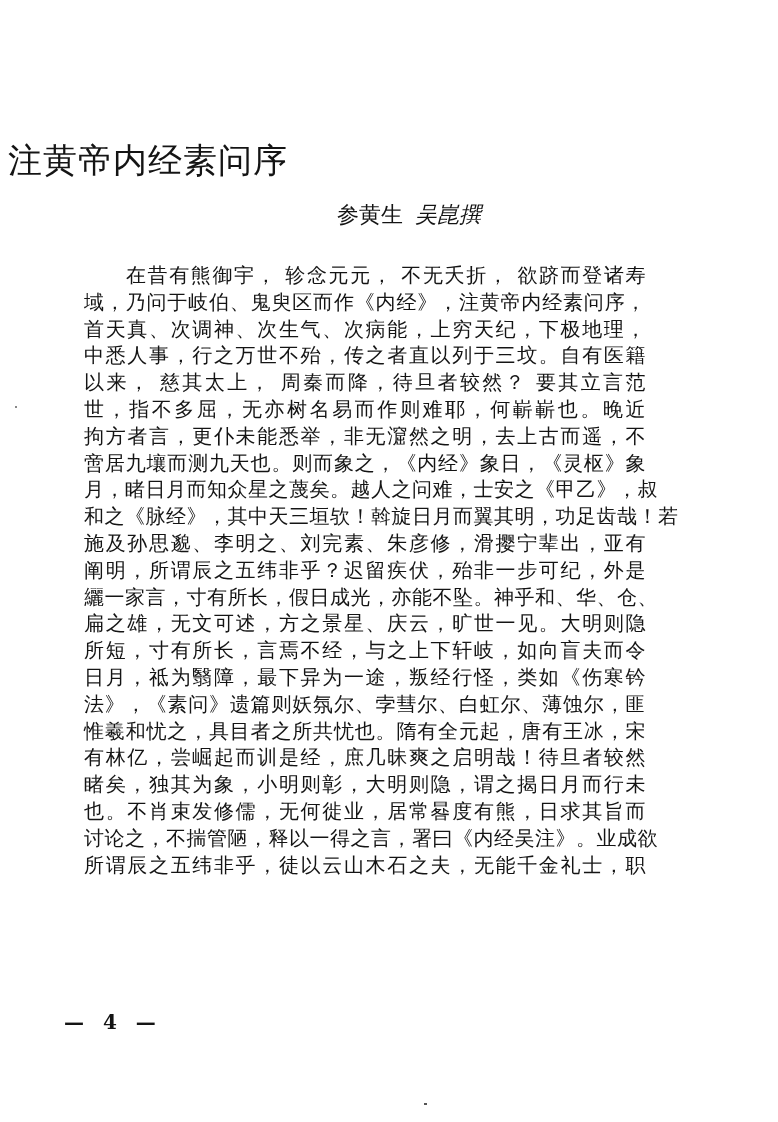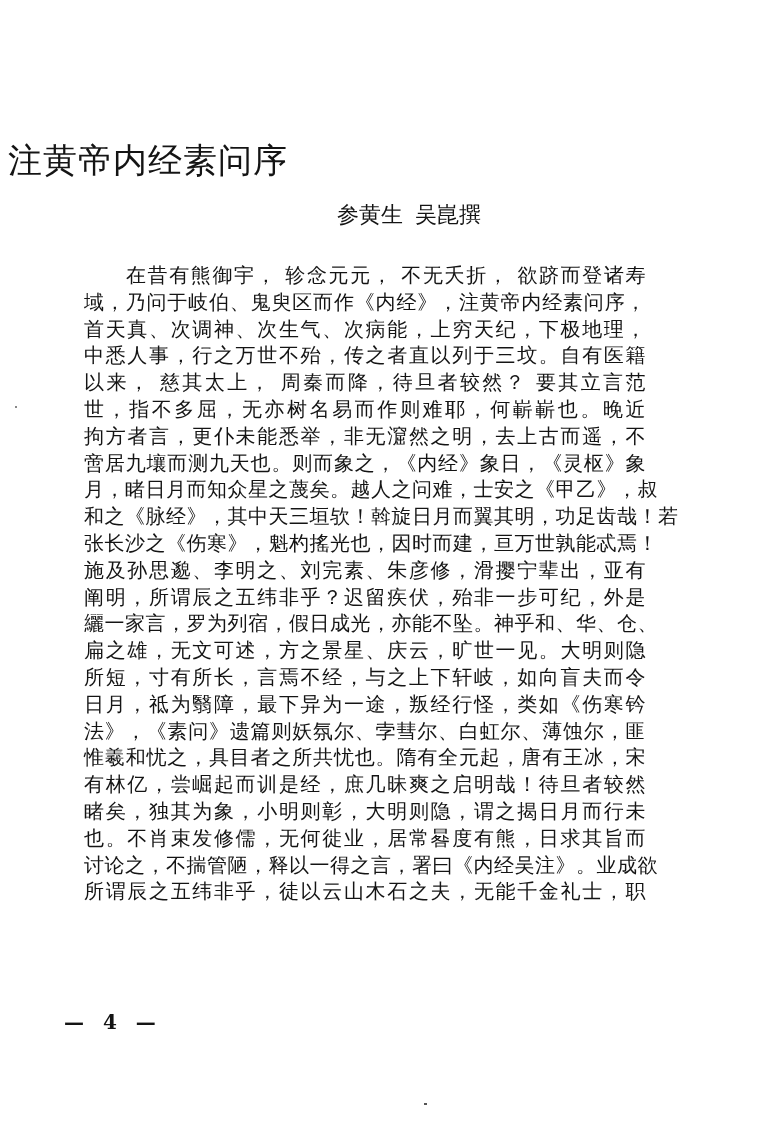--- a/index.html
+++ b/index.html
@@ -36,20 +36,21 @@
       position: absolute;
       left: 0; right: 0;
       top: 200px;
       text-align: center;
       font-size: 22px;
       line-height: 30px;
       padding-left: 40px;
     }
     .byline .author {
       margin-left: 12px;
+      font-style: italic;
     }
     .body-text {
       position: absolute;
       left: 84px;
       top: 262px;
       width: 562px;
       margin: 0;
     }
     .line {
       display: block;
@@ -94,24 +95,23 @@
     <span class="line indent">在昔有熊御宇， 轸念元元， 不无夭折， 欲跻而登诸寿</span>
     <span class="line">域，乃问于岐伯、鬼臾区而作《内经》，注黄帝内经素问序，</span>
     <span class="line">首天真、次调神、次生气、次病能，上穷天纪，下极地理，</span>
     <span class="line">中悉人事，行之万世不殆，传之者直以列于三坟。自有医籍</span>
     <span class="line">以来， 慈其太上， 周秦而降，待旦者较然？ 要其立言范</span>
     <span class="line">世，指不多屈，无亦树名易而作则难耶，何嶄嶄也。晚近</span>
     <span class="line">拘方者言，更仆未能悉举，非无㵠然之明，去上古而遥，不</span>
     <span class="line">啻居九壤而测九天也。则而象之，《内经》象日，《灵枢》象</span>
     <span class="line">月，睹日月而知众星之蔑矣。越人之问难，士安之《甲乙》，叔</span>
     <span class="line">和之《脉经》，其中天三垣欤！斡旋日月而翼其明，功足齿哉！若</span>
-    <span class="line">张长沙之《伤寒》，魁杓搖光也，因时而建，亘万世孰能忒焉！</span>
     <span class="line">施及孙思邈、李明之、刘完素、朱彦修，滑撄宁辈出，亚有</span>
     <span class="line">阐明，所谓辰之五纬非乎？迟留疾伏，殆非一步可纪，外是</span>
-    <span class="line">纚一家言，罗为列宿，假日成光，亦能不坠。神乎和、华、仓、</span>
+    <span class="line">纚一家言，寸有所长，假日成光，亦能不坠。神乎和、华、仓、</span>
     <span class="line">扁之雄，无文可述，方之景星、庆云，旷世一见。大明则隐</span>
     <span class="line">所短，寸有所长，言焉不经，与之上下轩岐，如向盲夫而令</span>
     <span class="line">日月，祗为翳障，最下异为一途，叛经行怪，类如《伤寒钤</span>
     <span class="line">法》，《素问》遗篇则妖氛尔、孛彗尔、白虹尔、薄蚀尔，匪</span>
     <span class="line">惟羲和忧之，具目者之所共忧也。隋有全元起，唐有王冰，宋</span>
     <span class="line">有林亿，尝崛起而训是经，庶几昧爽之启明哉！待旦者较然</span>
     <span class="line">睹矣，独其为象，小明则彰，大明则隐，谓之揭日月而行未</span>
     <span class="line">也。不肖束发修儒，无何徙业，居常晷度有熊，日求其旨而</span>
     <span class="line">讨论之，不揣管陋，释以一得之言，署曰《内经吴注》。业成欲</span>
     <span class="line">所谓辰之五纬非乎，徒以云山木石之夫，无能千金礼士，职</span>

